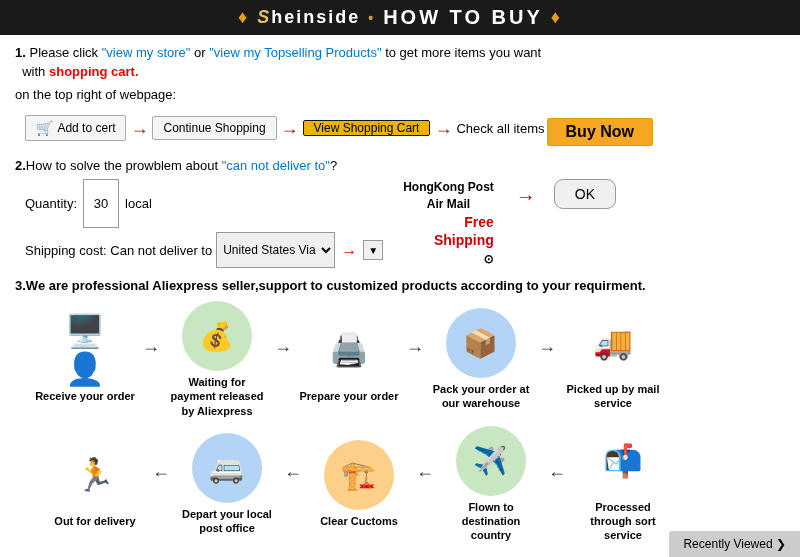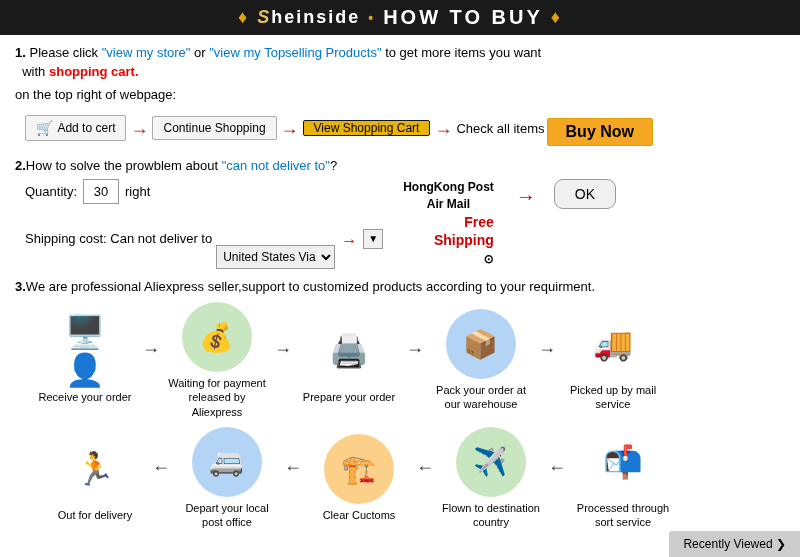--- a/index.html
+++ b/index.html
@@ -128,35 +128,34 @@
     }
     .qty-row {
       display: flex;
       align-items: center;
       gap: 6px;
       font-size: 13px;
     }
     .qty-input {
       width: 36px;
       border: 1px solid #999;
-      padding: 4px 3px;
+      padding: 16px 3px;
       font-size: 13px;
       text-align: center;
     }
     .shipping-row {
       display: flex;
       align-items: center;
       gap: 4px;
       font-size: 13px;
     }
     .select-usa {
       border: 1px solid #999;
       font-size: 12px;
-      padding: 3px 2px;
-      margin-top: 37px;
+      padding: 9px 2px;
     }
     .dropdown-arrow {
       border: 1px solid #999;
       background: #f0f0f0;
       width: 20px;
       height: 20px;
       display: flex;
       align-items: center;
       justify-content: center;
       font-size: 10px;
@@ -187,20 +186,21 @@
       font-size: 14px;
       cursor: pointer;
       border-radius: 9px;
       margin-left: 10px;
       align-self: center;
     }
 
     
     .step3 {
       margin-bottom: 0;
+      font-weight: bold;
     }
     .step3 .title {
       font-size: 13px;
       margin-bottom: 8px;
     }
 
     
     .process-flow {
       display: flex;
       flex-direction: column;
@@ -339,21 +339,21 @@
 
   <div class="step2">
     <p class="title">
       <strong>2.</strong>How to solve the prowblem about <span class="link-blue">"can not deliver to"</span>?
     </p>
     <div class="step2-inner">
       <div class="shipping-info">
         <div class="qty-row">
           <span>Quantity:</span>
           <input class="qty-input" type="text" value="30" style="">
-          <span>right</span>
+          <span>local</span>
         </div>
         <div class="shipping-row">
           <span>Shipping cost: Can not deliver to</span>
           <select class="select-usa">
             <option>United States Via</option>
           </select>
           <span class="arrow" style="font-size:16px; margin-bottom:0;">→</span>
           <div class="dropdown-arrow">▼</div>
         </div>
       </div>

